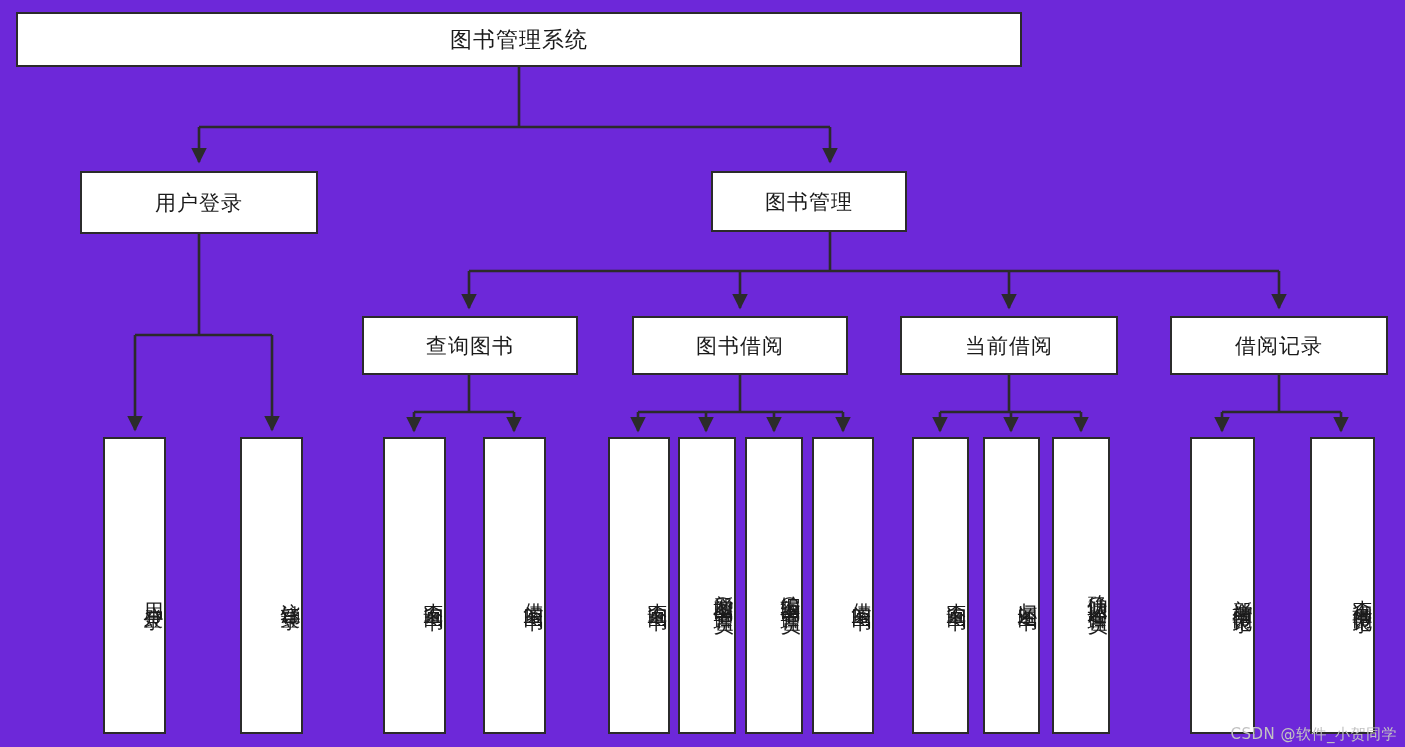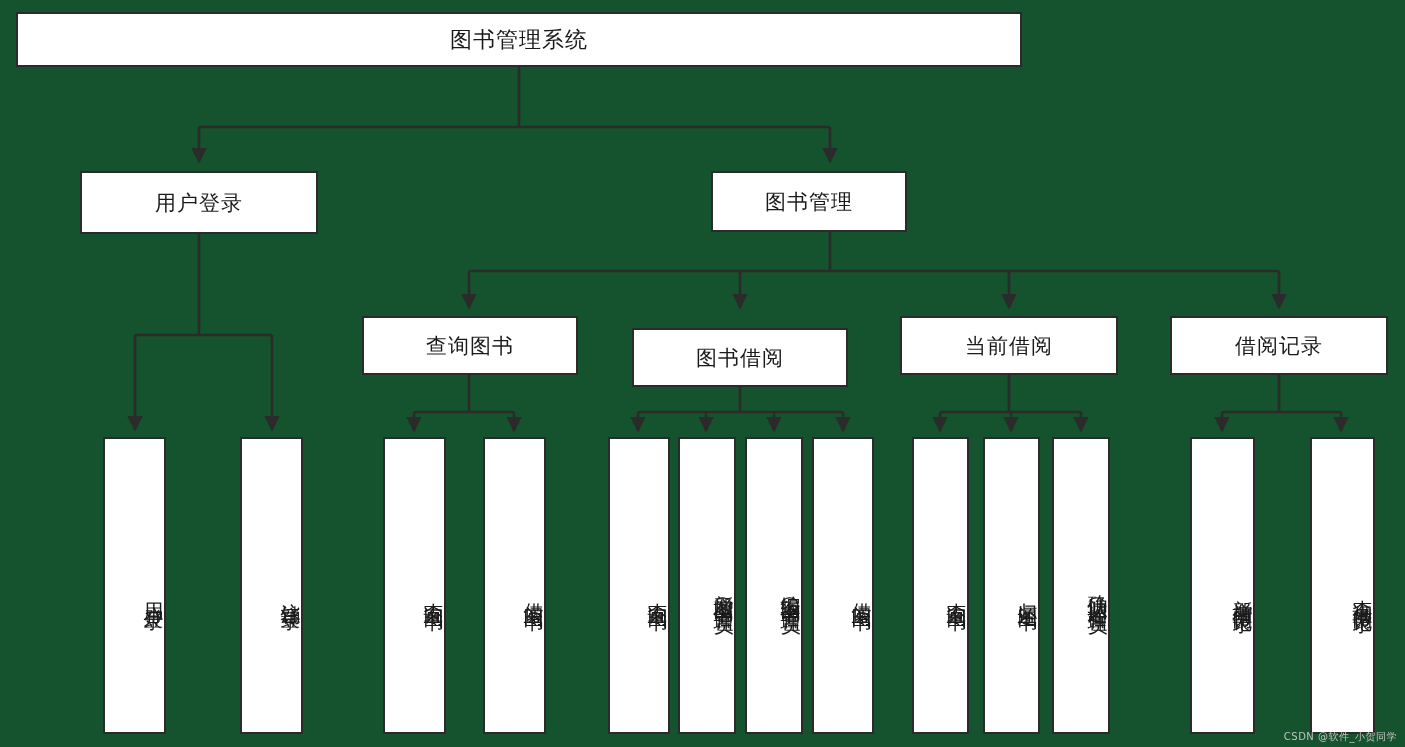--- a/index.html
+++ b/index.html
@@ -1,29 +1,29 @@
 <!DOCTYPE html>
 <html><head>
 <meta charset="utf-8">
 <style>
   html,body{margin:0;padding:0;background:#ffffff;}
   body{width:1405px;height:747px;overflow:hidden;
        font-family:"DejaVu Sans","Liberation Sans",sans-serif;}
-  #canvas{position:relative;width:1405px;height:747px;background:#14532d;}
+  #canvas{position:relative;width:1405px;height:747px;background:#6d28d9;}
   svg.links{position:absolute;left:0;top:0;width:1405px;height:747px;}
   .node{position:absolute;box-sizing:border-box;background:#ffffff;
         border:2px solid #2b2b2b;display:flex;align-items:center;
         justify-content:center;color:#1a1a1a;}
   .node.h{font-size:21px;letter-spacing:1px;}
   .node.root{font-size:22px;}
   .node.v{writing-mode:vertical-rl;text-orientation:upright;
           font-size:20px;letter-spacing:3px;line-height:1;padding-top:14px;
           align-items:flex-start;justify-content:center;}
   .node.v span{writing-mode:vertical-rl;text-orientation:upright;}
-  #watermark{position:absolute;right:8px;bottom:3px;font-size:10px;
+  #watermark{position:absolute;right:8px;bottom:3px;font-size:15px;
              color:#c2c2c2;white-space:nowrap;letter-spacing:0.5px;}
 </style>
 </head>
 <body>
 
 <div id="canvas">
 
   <svg class="links" viewBox="0 0 1405 747" xmlns="http://www.w3.org/2000/svg">
     <defs>
       <marker id="arrow" viewBox="0 0 10 10" refX="9" refY="5" markerWidth="6" markerHeight="6" orient="auto-start-reverse">
@@ -81,21 +81,21 @@
   <div class="node h" style="left:80px;top:171px;width:238px;height:63px;">
     <span>用户登录</span>
   </div>
   <div class="node h" style="left:711px;top:171px;width:196px;height:61px;">
     <span>图书管理</span>
   </div>
 
   <div class="node h" style="left:362px;top:316px;width:216px;height:59px;">
     <span>查询图书</span>
   </div>
-  <div class="node h" style="left:632px;top:316px;width:216px;height:59px;margin-top:12px;">
+  <div class="node h" style="left:632px;top:316px;width:216px;height:59px;">
     <span>图书借阅</span>
   </div>
   <div class="node h" style="left:900px;top:316px;width:218px;height:59px;align-items:center;">
     <span>当前借阅</span>
   </div>
   <div class="node h" style="left:1170px;top:316px;width:218px;height:59px;">
     <span>借阅记录</span>
   </div>
 
   <div class="node v" style="left:103px;top:437px;width:63px;height:297px;">

